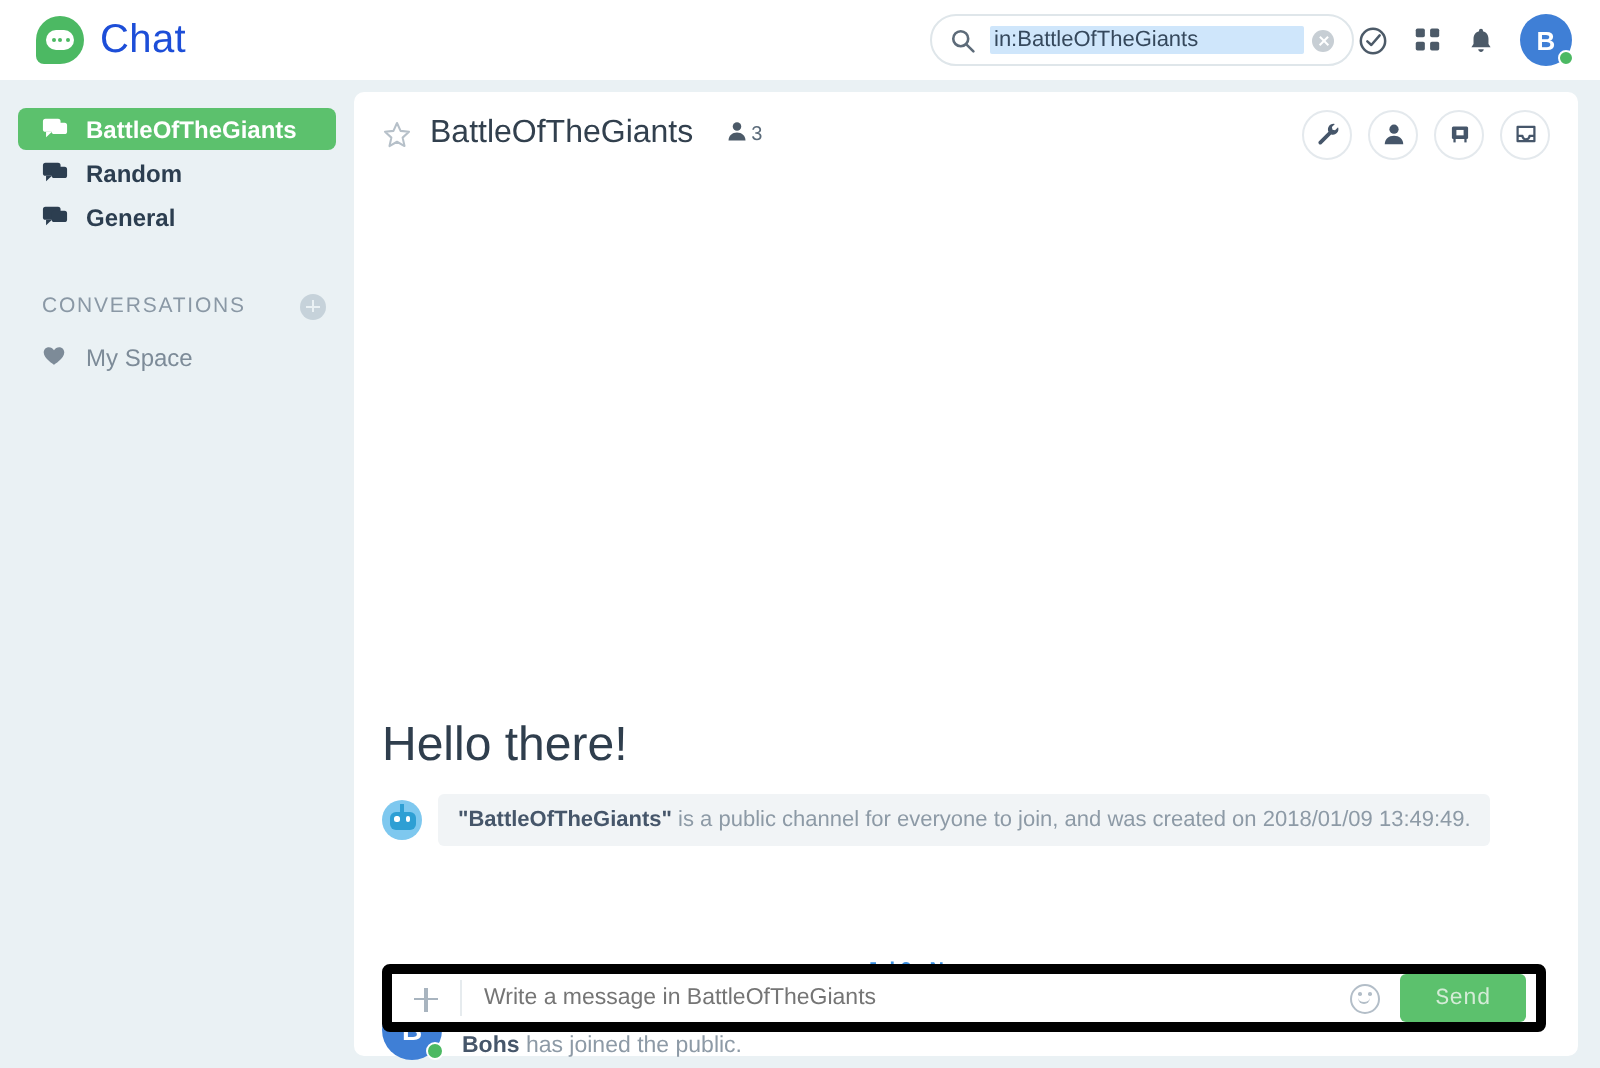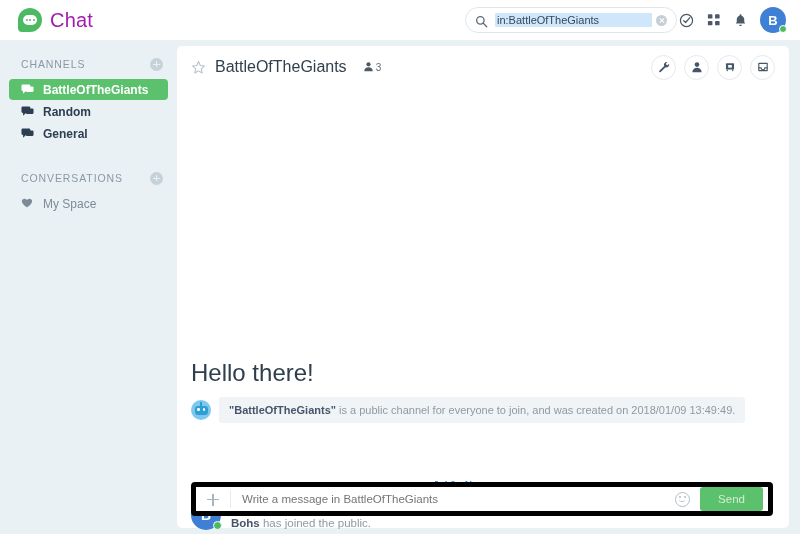--- a/index.html
+++ b/index.html
@@ -20,21 +20,21 @@
   .brand-logo { width: 24px; height: 24px; position: relative; }
   .brand-logo .bubble {
     width: 24px; height: 24px; border-radius: 50% 50% 50% 4px;
     background: #4CB963; display: flex; align-items: center; justify-content: center;
   }
   .brand-logo .inner {
     width: 14px; height: 10px; border-radius: 5px; background: #ffffff;
     display: flex; align-items: center; justify-content: center; gap: 1.5px;
   }
   .brand-logo .dot { width: 2px; height: 2px; border-radius: 50%; background: #4CB963; }
-  .brand-name { font-size: 20px; color: #a21caf; letter-spacing: .2px; }
+  .brand-name { font-size: 20px; color: #1d4ed8; letter-spacing: .2px; }
 
   .search-wrap {
     position: absolute; left: 465px; top: 7px; width: 212px; height: 26px;
     border: 1px solid #dfe6ea; border-radius: 13px; background: #ffffff;
     display: flex; align-items: center; padding: 0 9px;
   }
   .search-icon { width: 13px; height: 13px; flex: 0 0 auto; }
   .search-val {
     flex: 1; margin-left: 7px; font-size: 11px; color: #35485c;
     background: #cfe6fb; padding: 1px 2px; border-radius: 1px;
@@ -204,21 +204,21 @@
   .emoji-btn .e { position: absolute; width: 1.8px; height: 1.8px; border-radius: 50%; background: #b3bec8; top: 3.6px; }
   .emoji-btn .e.l { left: 3px; }
   .emoji-btn .e.r { right: 3px; }
   .emoji-btn .m {
     position: absolute; left: 2.8px; top: 6.6px; width: 6.5px; height: 3.2px;
     border-bottom: 1.4px solid #b3bec8; border-radius: 0 0 5px 5px;
   }
   .send-btn {
     width: 63px; height: 24px; border-radius: 3px; background: #5cc16d;
     color: #d4ecd7; font-size: 11.5px; border: none; cursor: pointer;
-    font-family: Liberation Sans, sans-serif;
+    font-family: Liberation Mono, monospace;
   }
 </style>
 </head>
 <body>
 
 <div class="app">
 
   <div class="topbar">
     <div class="brand">
       <span class="brand-logo">
@@ -267,24 +267,20 @@
       </span>
       <span class="avatar-top">
         <span>B</span>
         <span class="status"></span>
       </span>
     </div>
   </div>
 
   <div class="sidebar">
 
-    <div class="section-head">
-      <span class="section-title">CHANNELS</span>
-      <span class="plus-circle"></span>
-    </div>
 
     <div class="nav-item active">
       <span class="ico">
         <svg viewBox="0 0 14 13" width="13" height="13">
             <rect x="0.5" y="1" width="9.5" height="7" rx="1.4" fill="#ffffff"></rect>
             <path d="M2.2 8h3.2l-3.2 3z" fill="#ffffff"></path>
             <rect x="5.2" y="3.2" width="8.3" height="6" rx="1.4" fill="#ffffff"></rect>
           </svg>
       </span>
       <span>BattleOfTheGiants</span>

